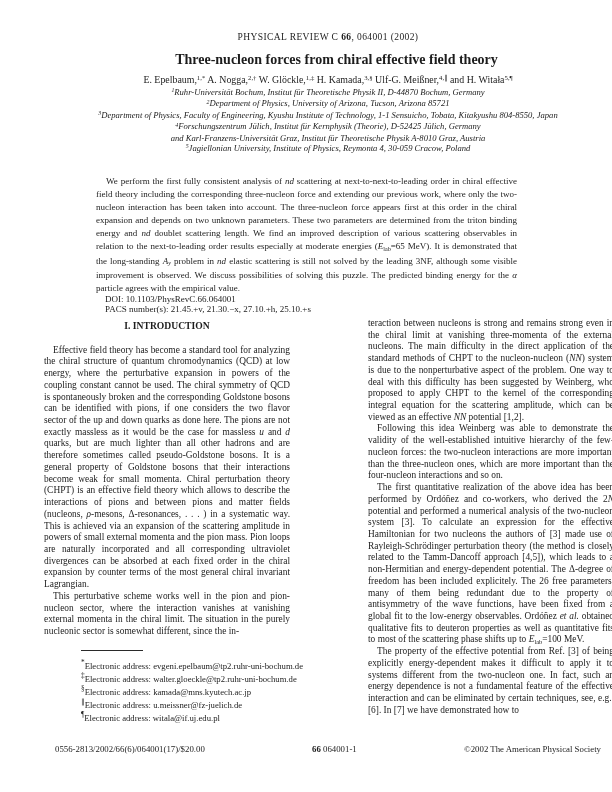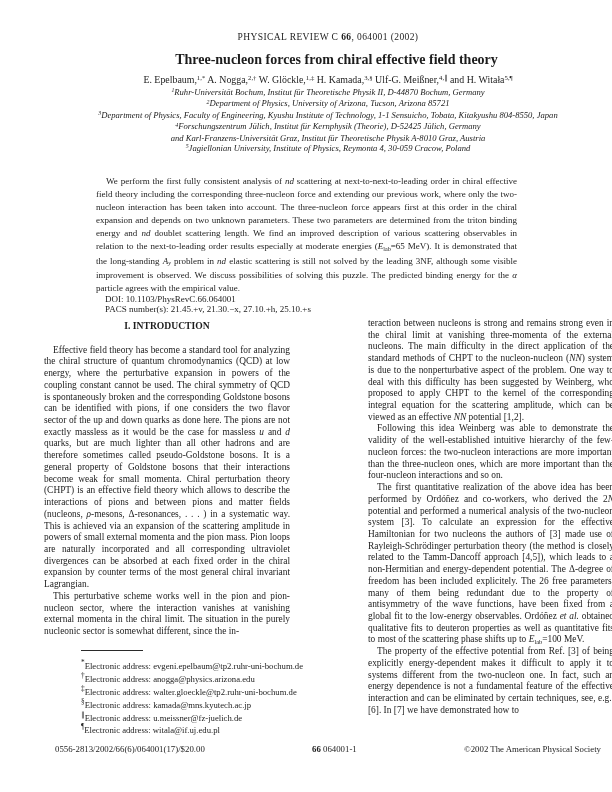--- a/index.html
+++ b/index.html
@@ -111,21 +111,20 @@
   <div class="column col-right">
     <p class="para"><span>teraction between nucleons is strong and remains strong even in the chiral limit at vanishing three-momenta of the external nucleons. The main difficulty in the direct application of the standard methods of CHPT to the nucleon-nucleon (</span><span class="sg-i">NN</span><span>) system is due to the nonperturbative aspect of the problem. One way to deal with this difficulty has been suggested by Weinberg, who proposed to apply CHPT to the kernel of the corresponding integral equation for the scattering amplitude, which can be viewed as an effective </span><span class="sg-i">NN</span><span> potential [1,2].</span></p>
     <p class="para indent"><span>Following this idea Weinberg was able to demonstrate the validity of the well-established intuitive hierarchy of the few-nucleon forces: the two-nucleon interactions are more important than the three-nucleon ones, which are more important than the four-nucleon interactions and so on.</span></p>
     <p class="para indent"><span>The first quantitative realization of the above idea has been performed by Ordóñez and co-workers, who derived the 2</span><span class="sg-i">N</span><span> potential and performed a numerical analysis of the two-nucleon system [3]. To calculate an expression for the effective Hamiltonian for two nucleons the authors of [3] made use of Rayleigh-Schrödinger perturbation theory (the method is closely related to the Tamm-Dancoff approach [4,5]), which leads to a non-Hermitian and energy-dependent potential. The Δ-degree of freedom has been included explicitely. The 26 free parameters, many of them being redundant due to the property of antisymmetry of the wave functions, have been fixed from a global fit to the low-energy observables. Ordóñez </span><span class="sg-i">et al.</span><span> obtained qualitative fits to deuteron properties as well as quantitative fits to most of the scattering phase shifts up to </span><span class="sg-i">E</span><span class="sg-sub">lab</span><span>=100 MeV.</span></p>
     <p class="para indent"><span>The property of the effective potential from Ref. [3] of being explicitly energy-dependent makes it difficult to apply it to systems different from the two-nucleon one. In fact, such an energy dependence is not a fundamental feature of the effective interaction and can be eliminated by certain techniques, see, e.g., [6]. In [7] we have demonstrated how to</span></p>
   </div>
 
   <div class="footnotes">
     <hr class="footnote-rule">
     <div class="footnote"><sup>*</sup><span>Electronic address: evgeni.epelbaum@tp2.ruhr-uni-bochum.de</span></div>
-    <div class="footnote"><sup>†</sup><span>Electronic address: anogga@physics.arizona.edu</span></div>
     <div class="footnote"><sup>‡</sup><span>Electronic address: walter.gloeckle@tp2.ruhr-uni-bochum.de</span></div>
     <div class="footnote"><sup>§</sup><span>Electronic address: kamada@mns.kyutech.ac.jp</span></div>
     <div class="footnote"><sup>∥</sup><span>Electronic address: u.meissner@fz-juelich.de</span></div>
     <div class="footnote"><sup>¶</sup><span>Electronic address: witala@if.uj.edu.pl</span></div>
   </div>
 
   <div class="footer">
     <span>0556-2813/2002/66(6)/064001(17)/$20.00</span>
     <span><span class="sg-b">66</span><span> 064001-1</span></span>
     <span>©2002 The American Physical Society</span>

